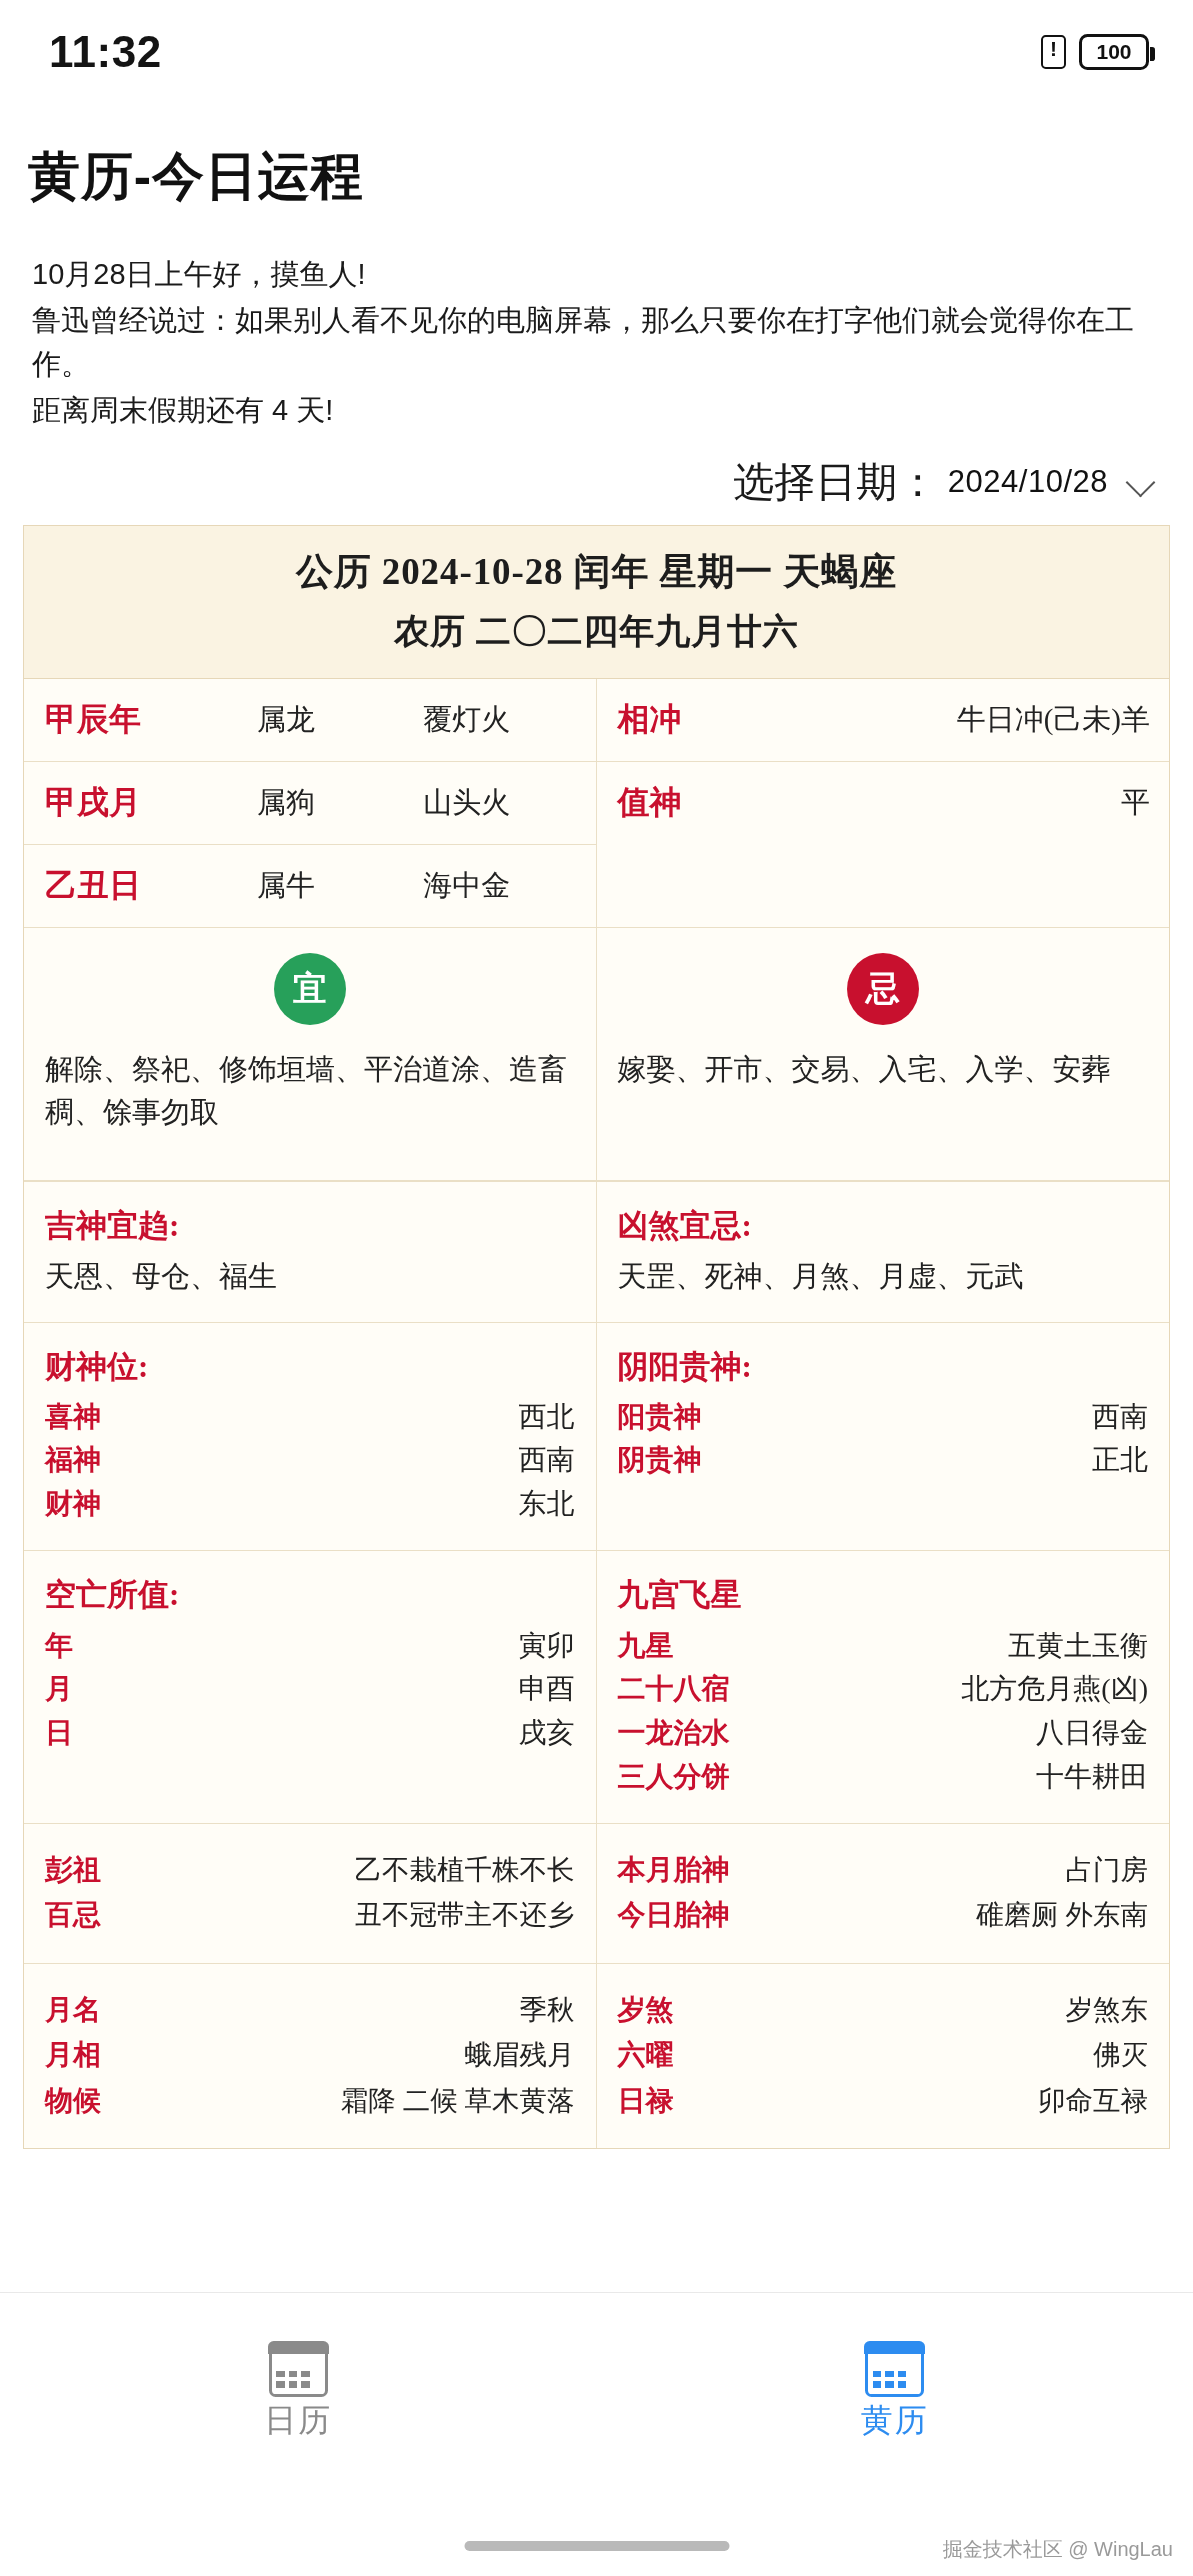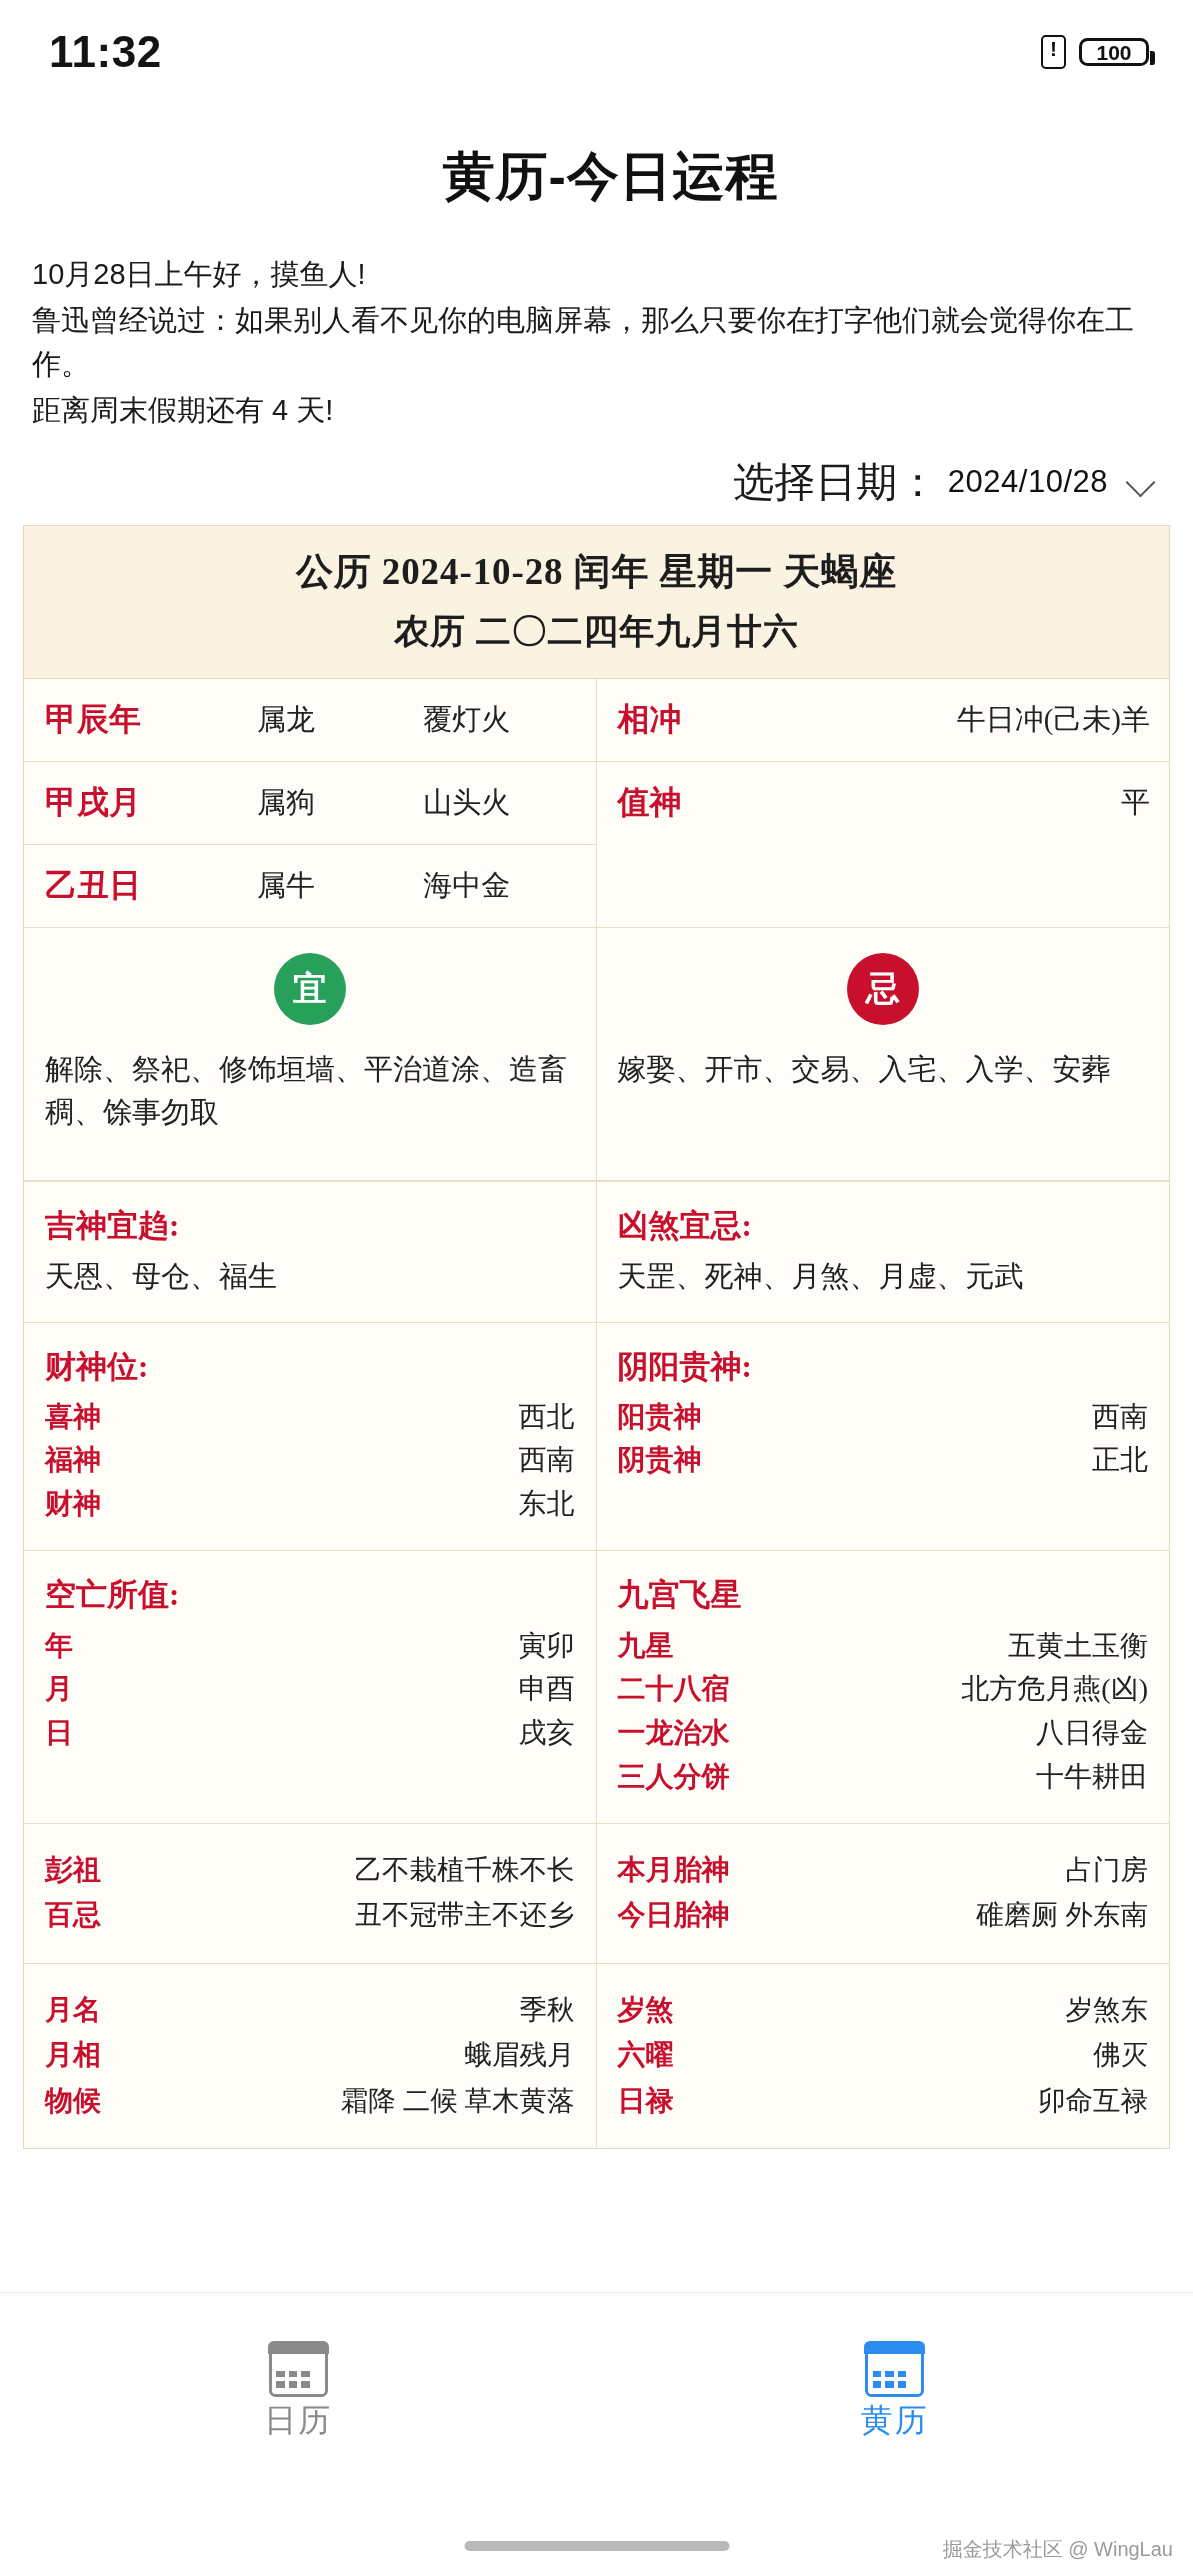--- a/index.html
+++ b/index.html
@@ -52,46 +52,47 @@
     position: absolute;
     left: 0; right: 0; top: -1.9px;
     text-align: center;
     font-size: 21px;
     font-weight: 700;
     color: #111;
     line-height: 28px;
   }
   .battery {
     width: 70px;
-    height: 28px;
+    height: 36px;
     border: 3.3px solid #111;
     border-radius: 8.5px;
     position: relative;
     display: flex;
+    align-items: center;
     justify-content: center;
   }
   .battery::after {
     content: "";
     position: absolute;
     right: -8.5px;
     top: 10.4px;
     width: 4.7px;
     height: 13.3px;
     background: #111;
     border-radius: 0 2.8px 2.8px 0;
   }
   .battery-text {
     font-size: 21px;
     font-weight: 700;
     color: #111;
   }
 
   
   .page-title {
-    text-align: center;
+    text-align: left;
     font-size: 52px;
     font-weight: 700;
     color: #111;
     margin-top: 38px;
     margin-bottom: 40px;
     letter-spacing: 0.9px;
     padding-left: 28px;
   }
 
   

